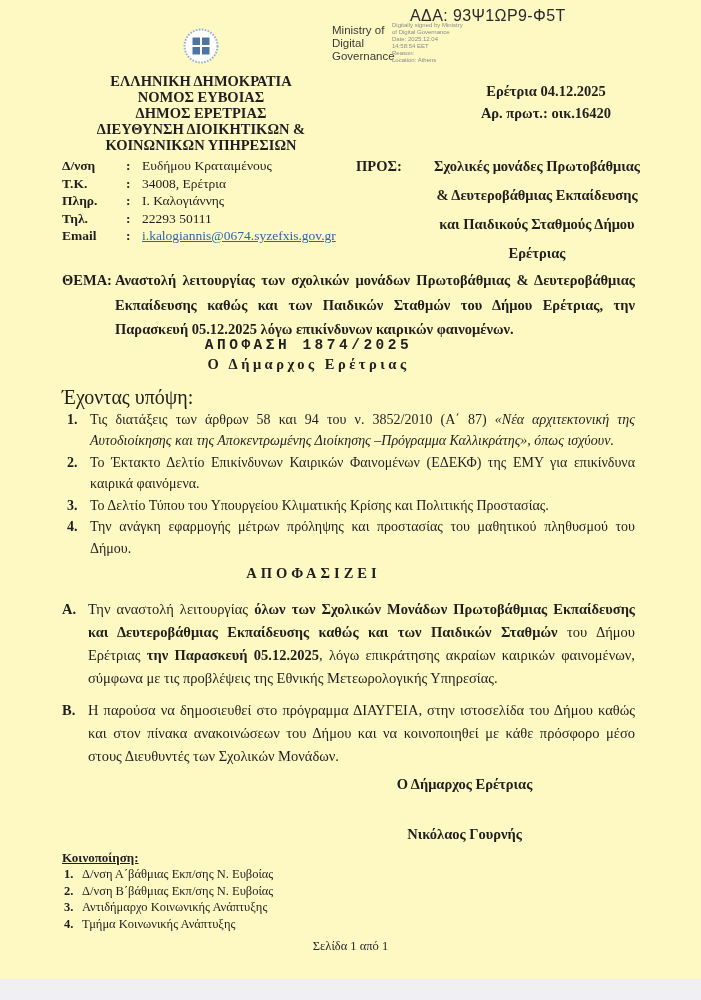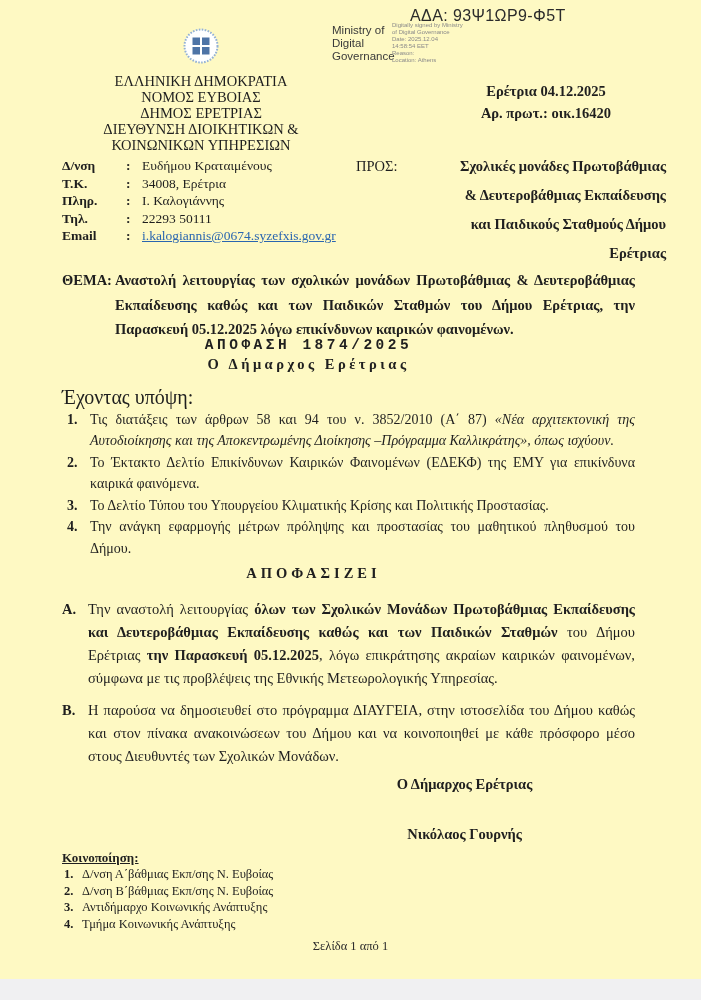--- a/index.html
+++ b/index.html
@@ -15,31 +15,31 @@
        font-size:16px;color:#2b2b2b;letter-spacing:.4px;}
   .ministry-stamp{position:absolute;top:24px;left:332px;font-family:"Liberation Sans",sans-serif;
        font-size:11.5px;line-height:13px;color:#3a3a3a;}
   .stamp-details{position:absolute;top:22px;left:392px;width:100px;
        font-family:"Liberation Sans",sans-serif;font-size:6px;line-height:7px;color:#8a8a8a;}
 
   
   .header{position:relative;height:262px;}
   .org{position:absolute;left:55px;top:26px;width:292px;text-align:center;}
   .emblem{display:block;margin:0 auto 5px;}
-  .org-line{font-weight:normal;font-size:14.5px;line-height:16px;}
+  .org-line{font-weight:bold;font-size:14.5px;line-height:16px;}
   .contact{margin-top:4px;text-align:left;padding-left:7px;}
   .contact-row{display:grid;grid-template-columns:64px 16px 1fr;font-size:13.5px;line-height:17.5px;}
   .contact-label,.contact-colon{font-weight:bold;}
   a.email-link{color:#2a66b0;text-decoration:underline;cursor:pointer;}
 
   .refblock{position:absolute;left:425px;top:80px;width:242px;text-align:center;
        font-weight:bold;font-size:14.5px;line-height:22px;}
   .toblock{position:absolute;left:356px;top:152px;width:310px;display:flex;}
-  .to-label{font-weight:normal;font-size:14.5px;width:52px;flex:none;line-height:29px;}
-  .to-lines{flex:1;text-align:right;font-weight:bold;font-size:14.5px;line-height:29px;}
+  .to-label{font-weight:bold;font-size:14.5px;width:52px;flex:none;line-height:29px;}
+  .to-lines{flex:1;text-align:center;font-weight:bold;font-size:14.5px;line-height:29px;}
 
   
   .docbody{padding:6px 66px 0 62px;}
   .subject{display:flex;font-weight:bold;font-size:14.5px;line-height:24.5px;}
   .subject-label{width:53px;flex:none;}
   .subject-text{flex:1;text-align:justify;}
 
   .center-head{text-align:center;font-weight:bold;font-size:14.5px;line-height:19px;
        letter-spacing:3.5px;padding-right:80px;}
   .decision-title{margin-top:-6px;font-family:Liberation Mono, monospace;}

